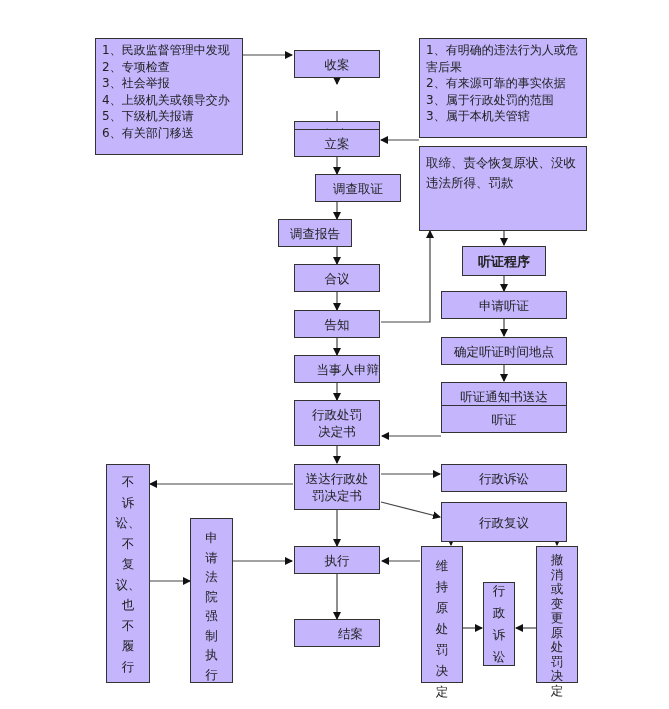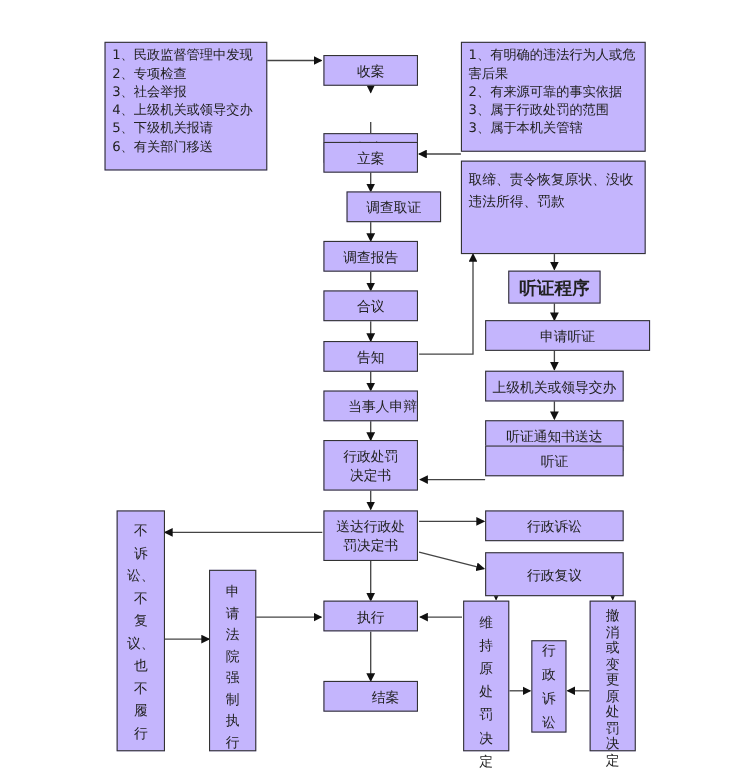--- a/index.html
+++ b/index.html
@@ -5,21 +5,21 @@
     html, body { margin: 0; padding: 0; background: #ffffff; }
     body { width: 669px; height: 709px; position: relative; overflow: hidden;
            font-family: "DejaVu Sans", "Liberation Sans", sans-serif; }
     #stage { position: absolute; left: 0; top: 0; width: 669px; height: 709px; }
     .box { position: absolute; box-sizing: border-box; border: 1px solid #333; background: #c4b5fd;
            color: #222; font-size: 12.5px; display: flex; align-items: center; justify-content: center;
            text-align: center; line-height: 17px; }
     .box.list { display: block; text-align: left; padding: 3px 6px; line-height: 16.5px; font-size: 12px; }
     .box.list div { white-space: nowrap; }
     .box.para { display: block; text-align: left; padding: 6px 6px; font-size: 12.5px; line-height: 20px; }
-    .box.bold { font-weight: bold; font-size: 16px; border-width: 1.5px; }
+    .box.bold { font-weight: bold; font-size: 13px; border-width: 1.5px; }
     .box.vert { flex-direction: column; justify-content: flex-start; padding-top: 8px; line-height: 21px; }
     .box.vert.tight { line-height: 14.5px; padding-top: 6px; }
     .box.vert.mid { justify-content: center; padding-top: 0; line-height: 22px; }
     .ch { display: block; }
     svg#links { position: absolute; left: 0; top: 0; }
   </style>
 </head>
 <body>
 
 <div id="stage">
@@ -102,21 +102,21 @@
     </div>
   <div class="box" style="left:294px; top:85px; width:86px; height:27px;margin-top:36px;">
       <span>初审</span>
     </div>
   <div class="box" style="left:294px; top:129px; width:86px; height:28px;">
       <span>立案</span>
     </div>
   <div class="box" style="left:294px; top:174px; width:86px; height:28px;margin-left:21px;">
       <span>调查取证</span>
     </div>
-  <div class="box" style="left:294px; top:219px; width:86px; height:28px;">
+  <div class="box" style="left:278px; top:219px; width:74px; height:28px;">
       <span>调查报告</span>
     </div>
   <div class="box" style="left:294px; top:264px; width:86px; height:28px;">
       <span>合议</span>
     </div>
   <div class="box" style="left:294px; top:310px; width:86px; height:28px;">
       <span>告知</span>
     </div>
   <div class="box" style="left:294px; top:355px; width:86px; height:28px;justify-content:flex-end;">
       <span>当事人申辩</span>
@@ -130,25 +130,25 @@
   <div class="box" style="left:294px; top:464px; width:86px; height:46px; padding:0 6px;">
       <span>送达行政处罚决定书</span>
     </div>
   <div class="box" style="left:294px; top:619px; width:86px; height:28px;padding-left:27px;">
       <span>结案</span>
     </div>
 
   <div class="box bold" style="left:462px; top:246px; width:84px; height:30px;">
       <span>听证程序</span>
     </div>
-  <div class="box" style="left:441px; top:291px; width:150px; height:28px;">
+  <div class="box" style="left:441px; top:291px; width:126px; height:28px;">
       <span>申请听证</span>
     </div>
   <div class="box" style="left:441px; top:337px; width:126px; height:28px;">
-      <span>上级机关或领导交办</span>
+      <span>确定听证时间地点</span>
     </div>
   <div class="box" style="left:441px; top:382px; width:126px; height:28px;">
       <span>听证通知书送达</span>
     </div>
   <div class="box" style="left:441px; top:405px; width:126px; height:28px;">
       <span>听证</span>
     </div>
 
   <div class="box" style="left:441px; top:464px; width:126px; height:28px;">
       <span>行政诉讼</span>

